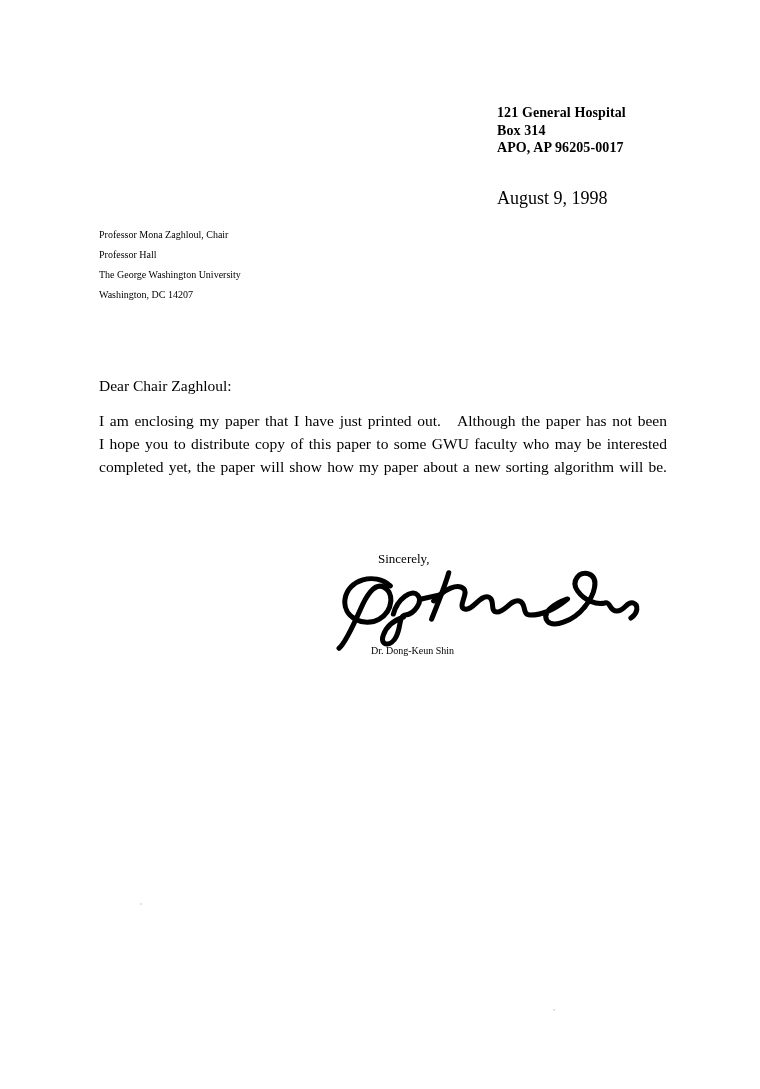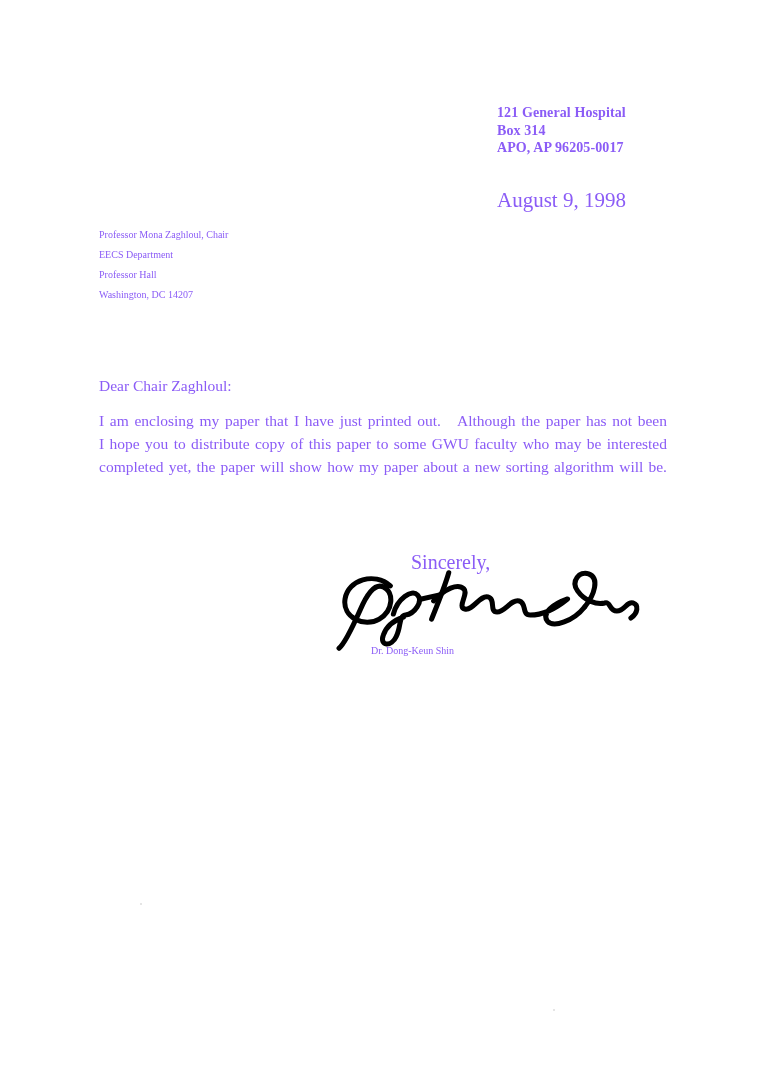--- a/index.html
+++ b/index.html
@@ -5,38 +5,38 @@
   html, body {
     margin: 0;
     padding: 0;
     background: #ffffff;
   }
   .page {
     position: relative;
     width: 760px;
     height: 1089px;
     background: #ffffff;
-    color: #8b5cf6;
+    color: #000000;
     font-family: "Liberation Serif", serif;
     overflow: hidden;
   }
   .sender-block {
     position: absolute;
     left: 497px;
     top: 104px;
     font-weight: bold;
     font-size: 14px;
     line-height: 17.6px;
     letter-spacing: 0.1px;
   }
   .date-line {
     position: absolute;
     left: 497px;
     top: 188px;
-    font-size: 21px;
+    font-size: 18px;
   }
   .recipient-block {
     position: absolute;
     left: 99px;
     top: 225px;
     font-size: 10px;
     line-height: 19.9px;
   }
   .salutation {
     position: absolute;
@@ -55,23 +55,23 @@
   }
   .letter-body .line {
     white-space: pre-wrap;
   }
   .letter-body .just {
     text-align: justify;
     text-align-last: justify;
   }
   .closing {
     position: absolute;
-    left: 411px;
+    left: 378px;
     top: 551px;
-    font-size: 20px;
+    font-size: 13px;
     text-align: right;
   }
   .signature-svg {
     position: absolute;
     left: 336px;
     top: 565px;
     width: 308px;
     height: 88px;
   }
   .signer-name {
@@ -99,22 +99,22 @@
   <div class="sender-block">
     <div>121 General Hospital</div>
     <div>Box 314</div>
     <div>APO, AP 96205-0017</div>
   </div>
 
   <div class="date-line">August 9, 1998</div>
 
   <div class="recipient-block">
     <div>Professor Mona Zaghloul, Chair</div>
-    <div>EECS Department</div>
     <div>Professor Hall</div>
+    <div>The George Washington University</div>
     <div>Washington, DC 14207</div>
   </div>
 
   <div class="salutation">Dear Chair Zaghloul:</div>
 
   <div class="letter-body">
     <div class="line just">I am enclosing my paper that I have just printed out.   Although the paper has not been</div>
     <div class="line just">I hope you to distribute copy of this paper to some GWU faculty who may be interested</div>
     <div class="line just">completed yet, the paper will show how my paper about a new sorting algorithm will be.</div>
   </div>

